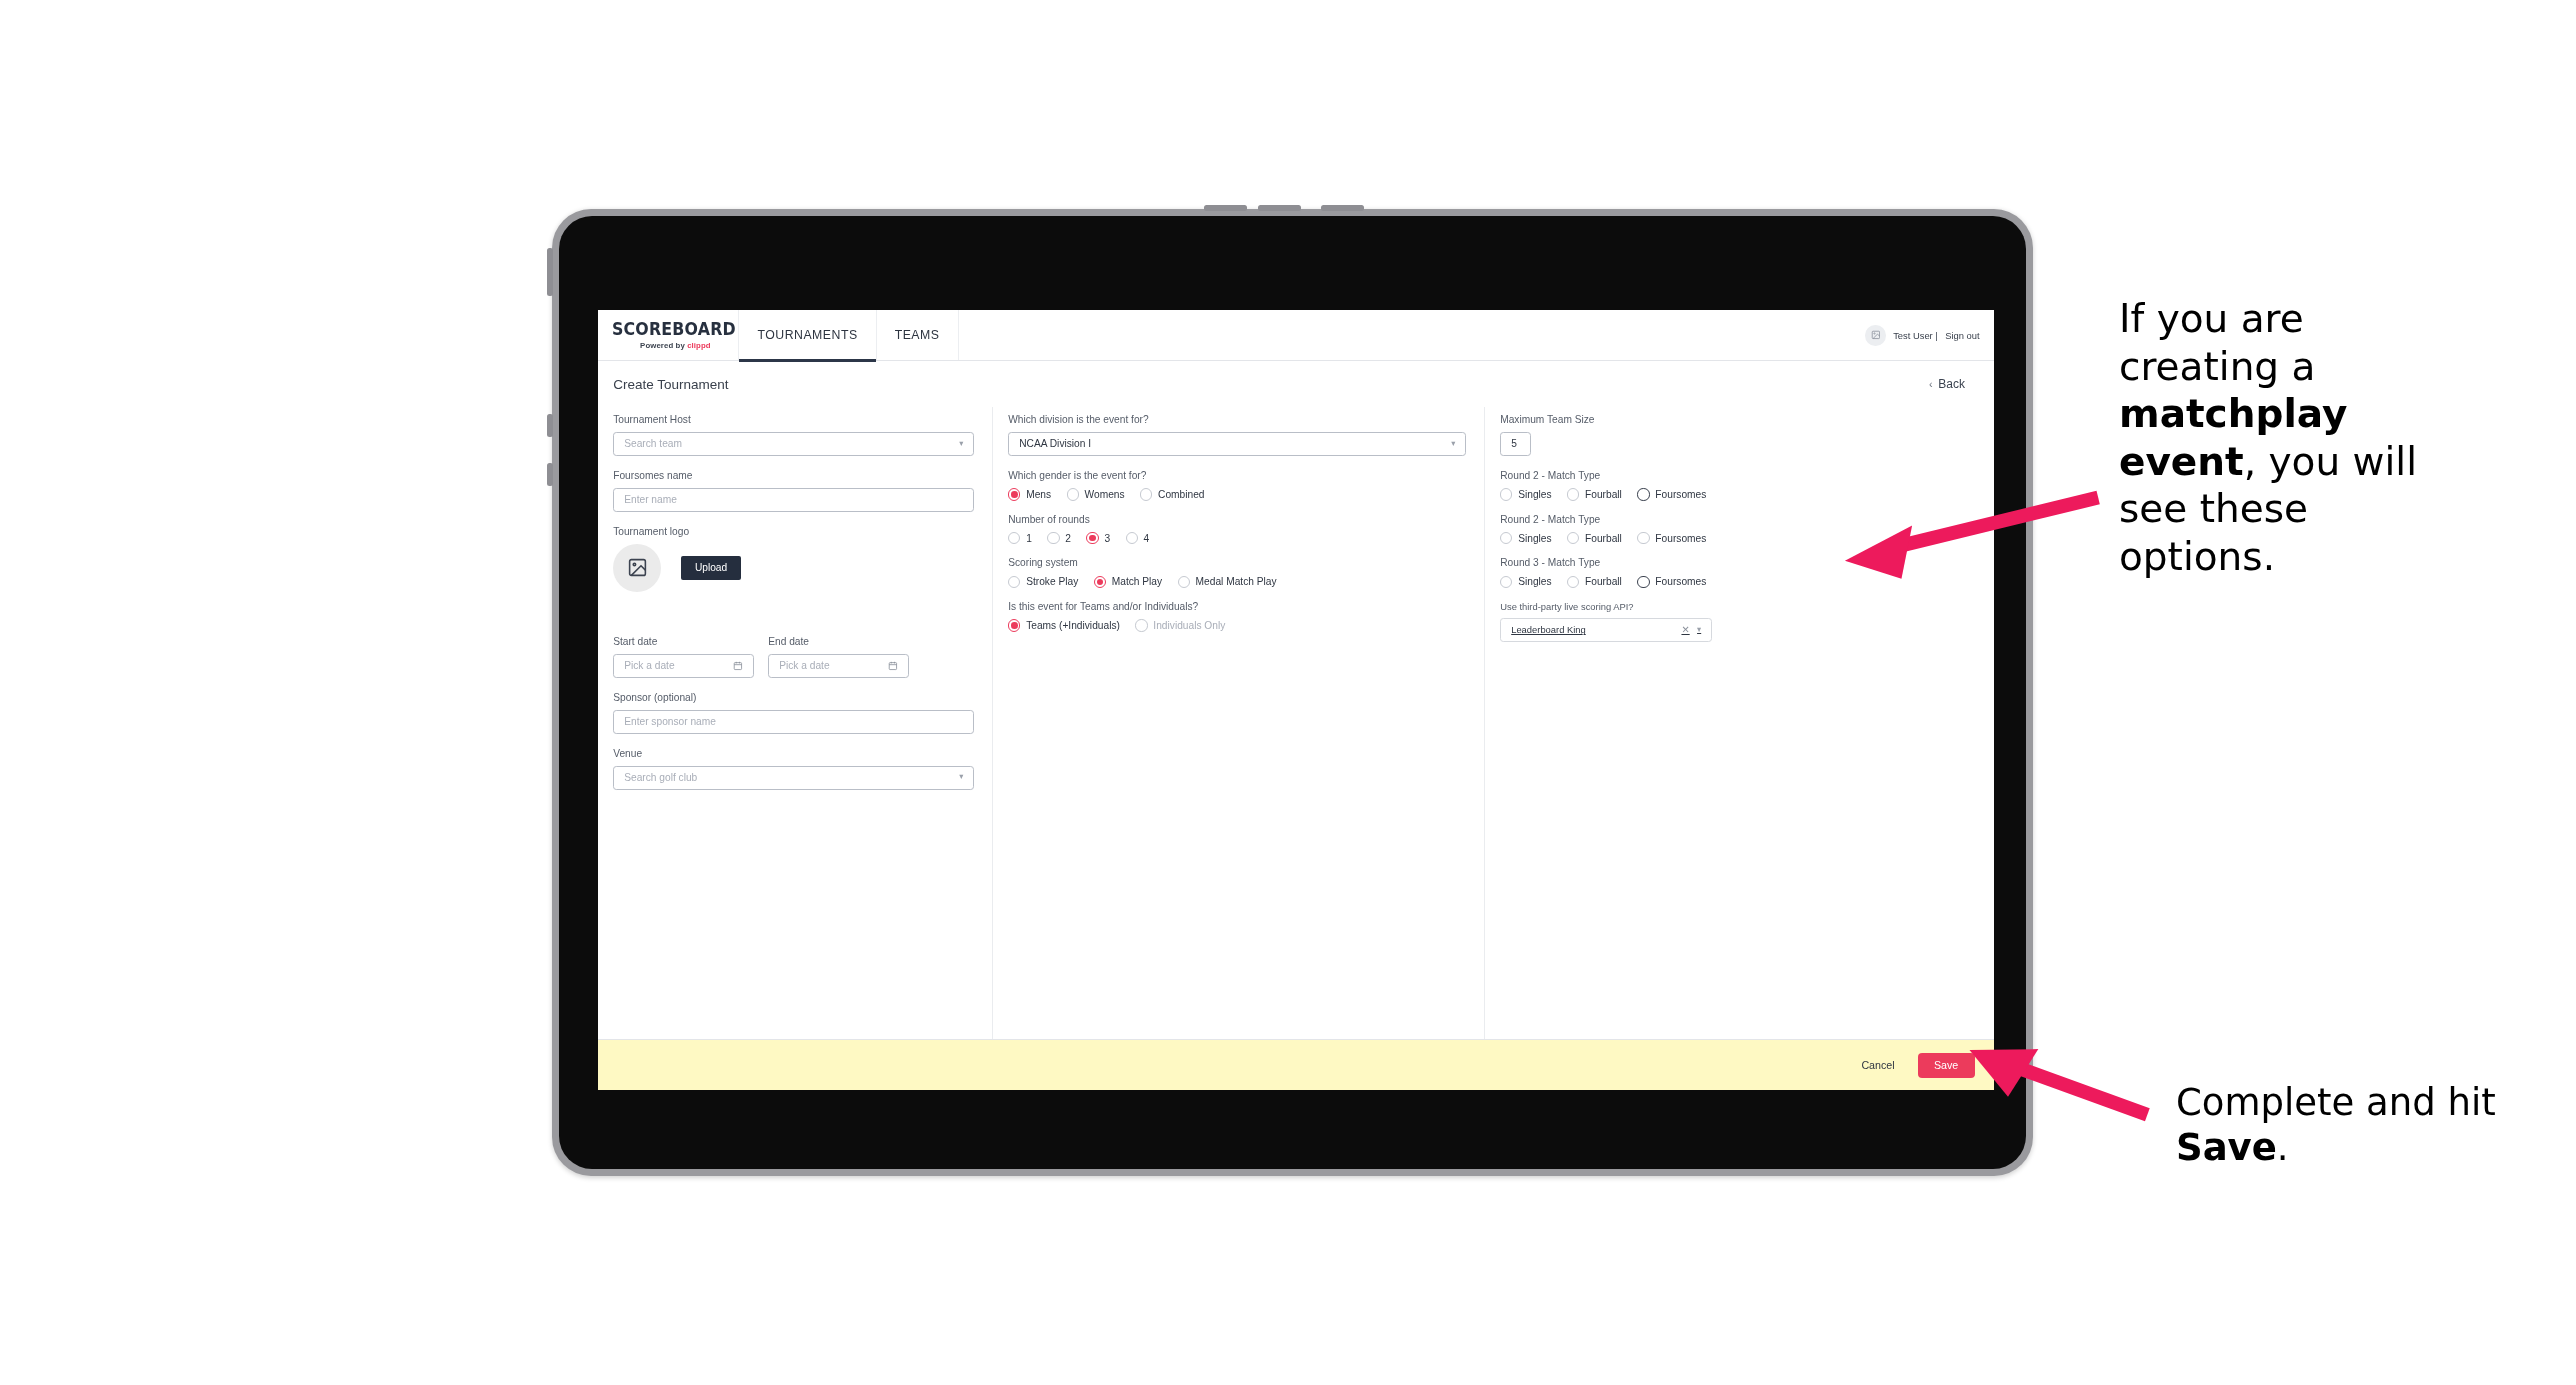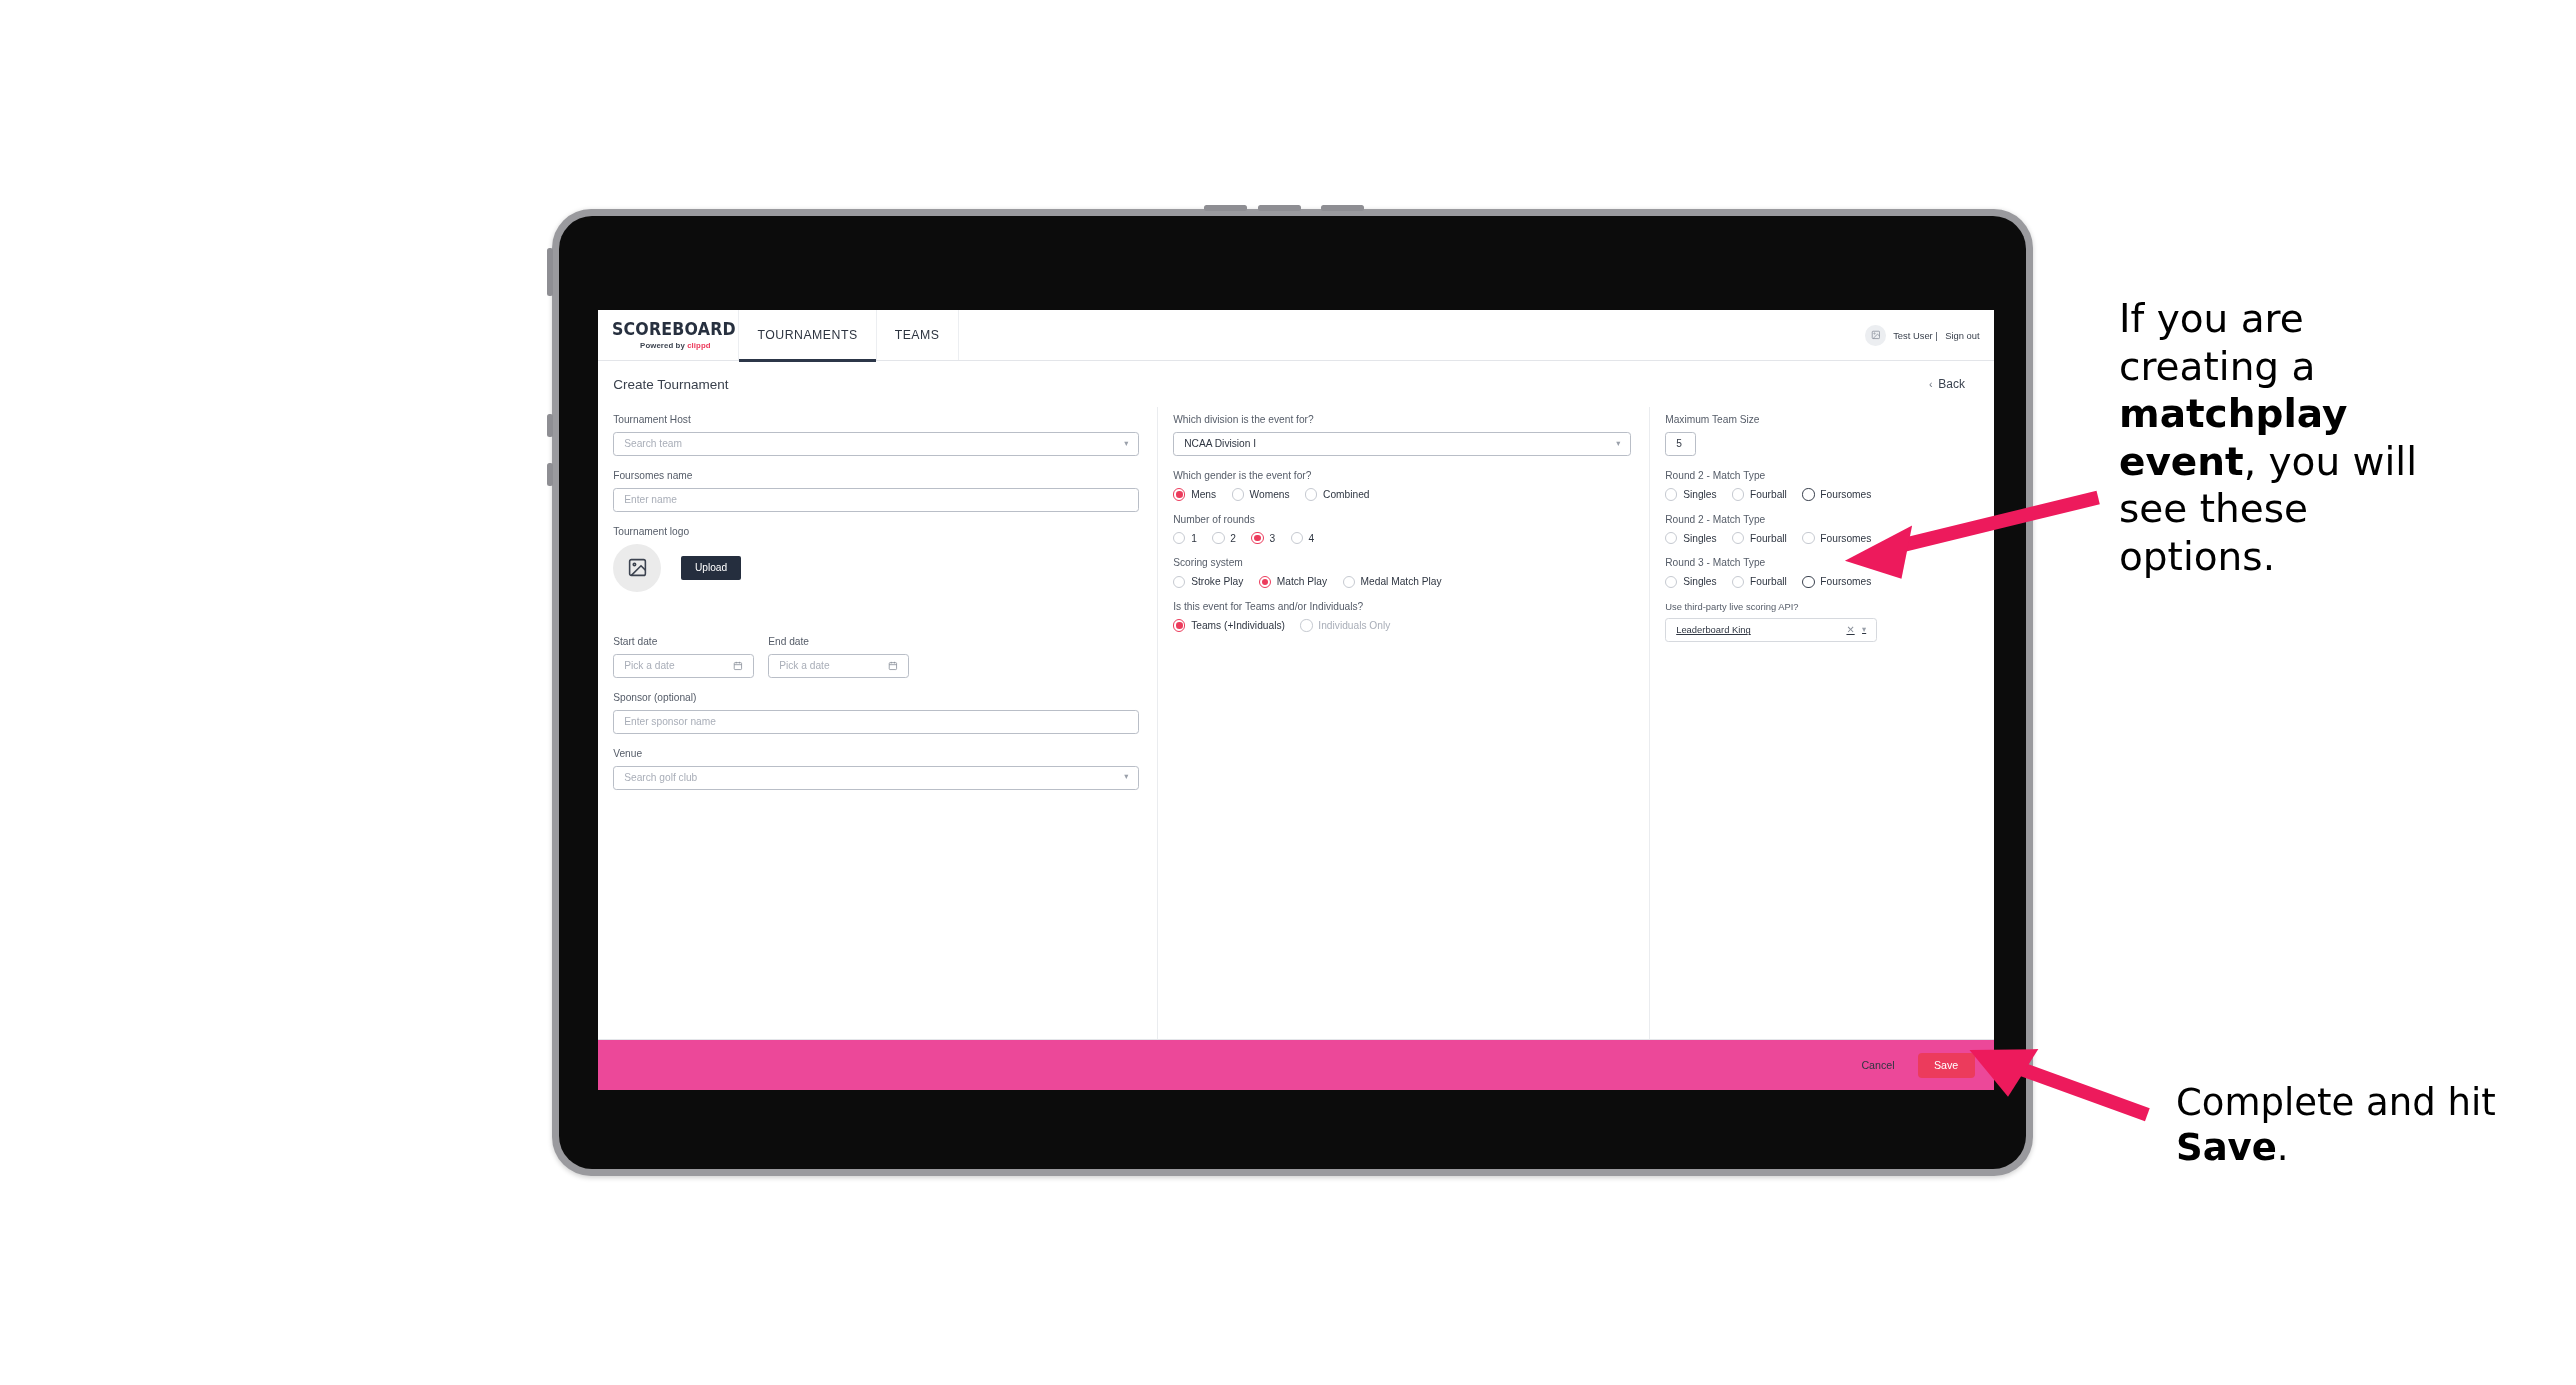--- a/index.html
+++ b/index.html
@@ -106,21 +106,21 @@
     font-size: 12px; color: #3b4350; cursor: pointer;
   }
   .chev { font-size: 10.7px; color: #6c737e; }
 
   
   .form-body {
     flex: 1 1 auto; display: flex;
     background: #fff; overflow: hidden;
   }
   .col { padding: 6.6px 0 0 0; }
-  .col-1 { width: 560px; padding-left: 14.8px; padding-right: 18px; border-right: 0.8px solid #eaecef; }
+  .col-1 { width: 395px; padding-left: 14.8px; padding-right: 18px; border-right: 0.8px solid #eaecef; }
   .col-2 { width: 492px; padding-left: 14.8px; padding-right: 18px; border-right: 0.8px solid #eaecef; }
   .col-3 { flex: 1; padding-left: 14.8px; padding-right: 18px; }
 
   .fld-label {
     font-size: 10.2px; color: #555c68; margin-bottom: 5.7px; line-height: 1.2;
   }
   .fld-group { margin-bottom: 14px; }
   .input {
     height: 24px; border: 0.8px solid #b9bec7; border-radius: 3.3px;
     background: #fff; display: flex; align-items: center;
@@ -168,21 +168,21 @@
 
   
   .num-input { width: 31px; height: 24px; }
   .api-input { width: 212px; text-decoration: underline; }
 
   
   .form-footer {
     height: 51px; flex: none;
     border-top: 0.8px solid #e3e5e9;
     display: flex; align-items: center; justify-content: flex-end;
-    gap: 18px; padding-right: 19.7px; background: #ec4899;
+    gap: 18px; padding-right: 19.7px; background: #fef9c3;
   }
   .btn-cancel {
     font-size: 10.7px; color: #2f3642; background: none; border: none; cursor: pointer;
     padding: 6.6px 4.9px;
   }
   .btn-save {
     font-size: 10.7px; color: #fff; background: #ec3b5c; border: none;
     border-radius: 4.1px; padding: 6.6px 16.4px; cursor: pointer;
   }
 

